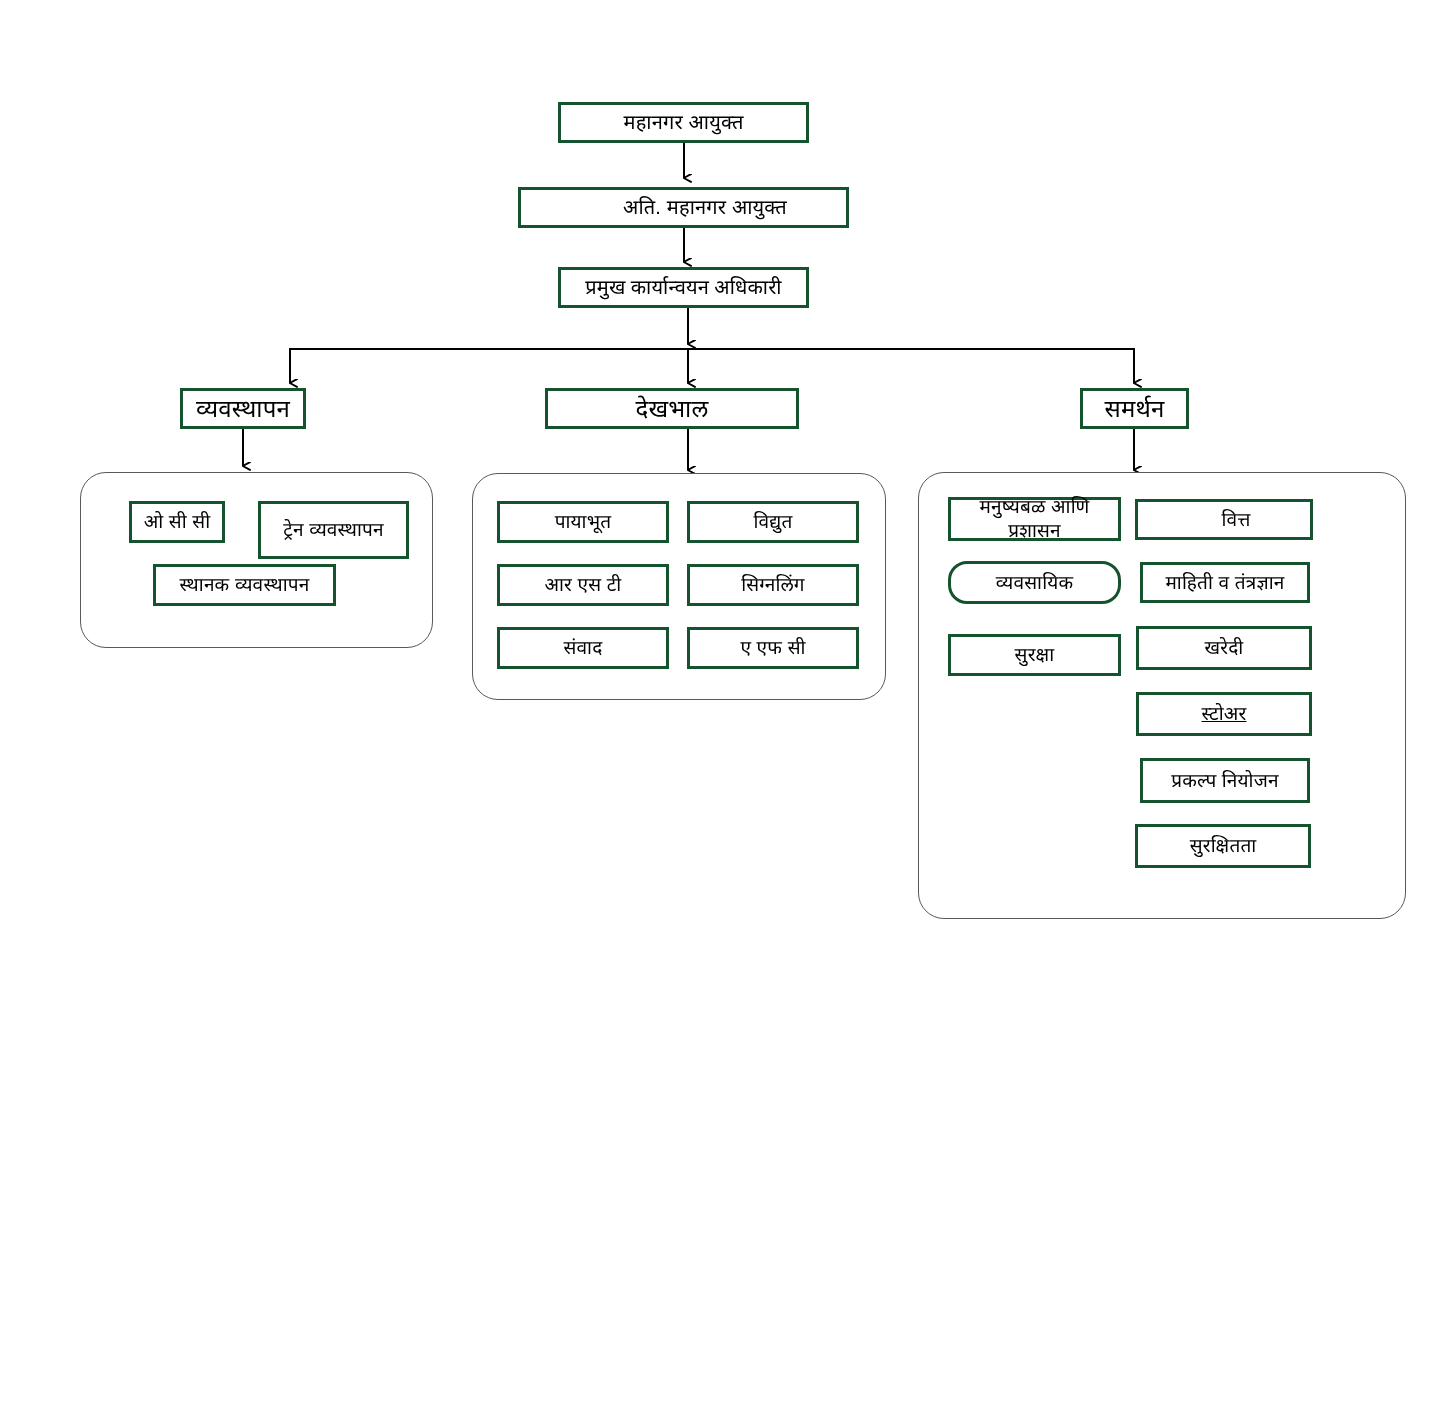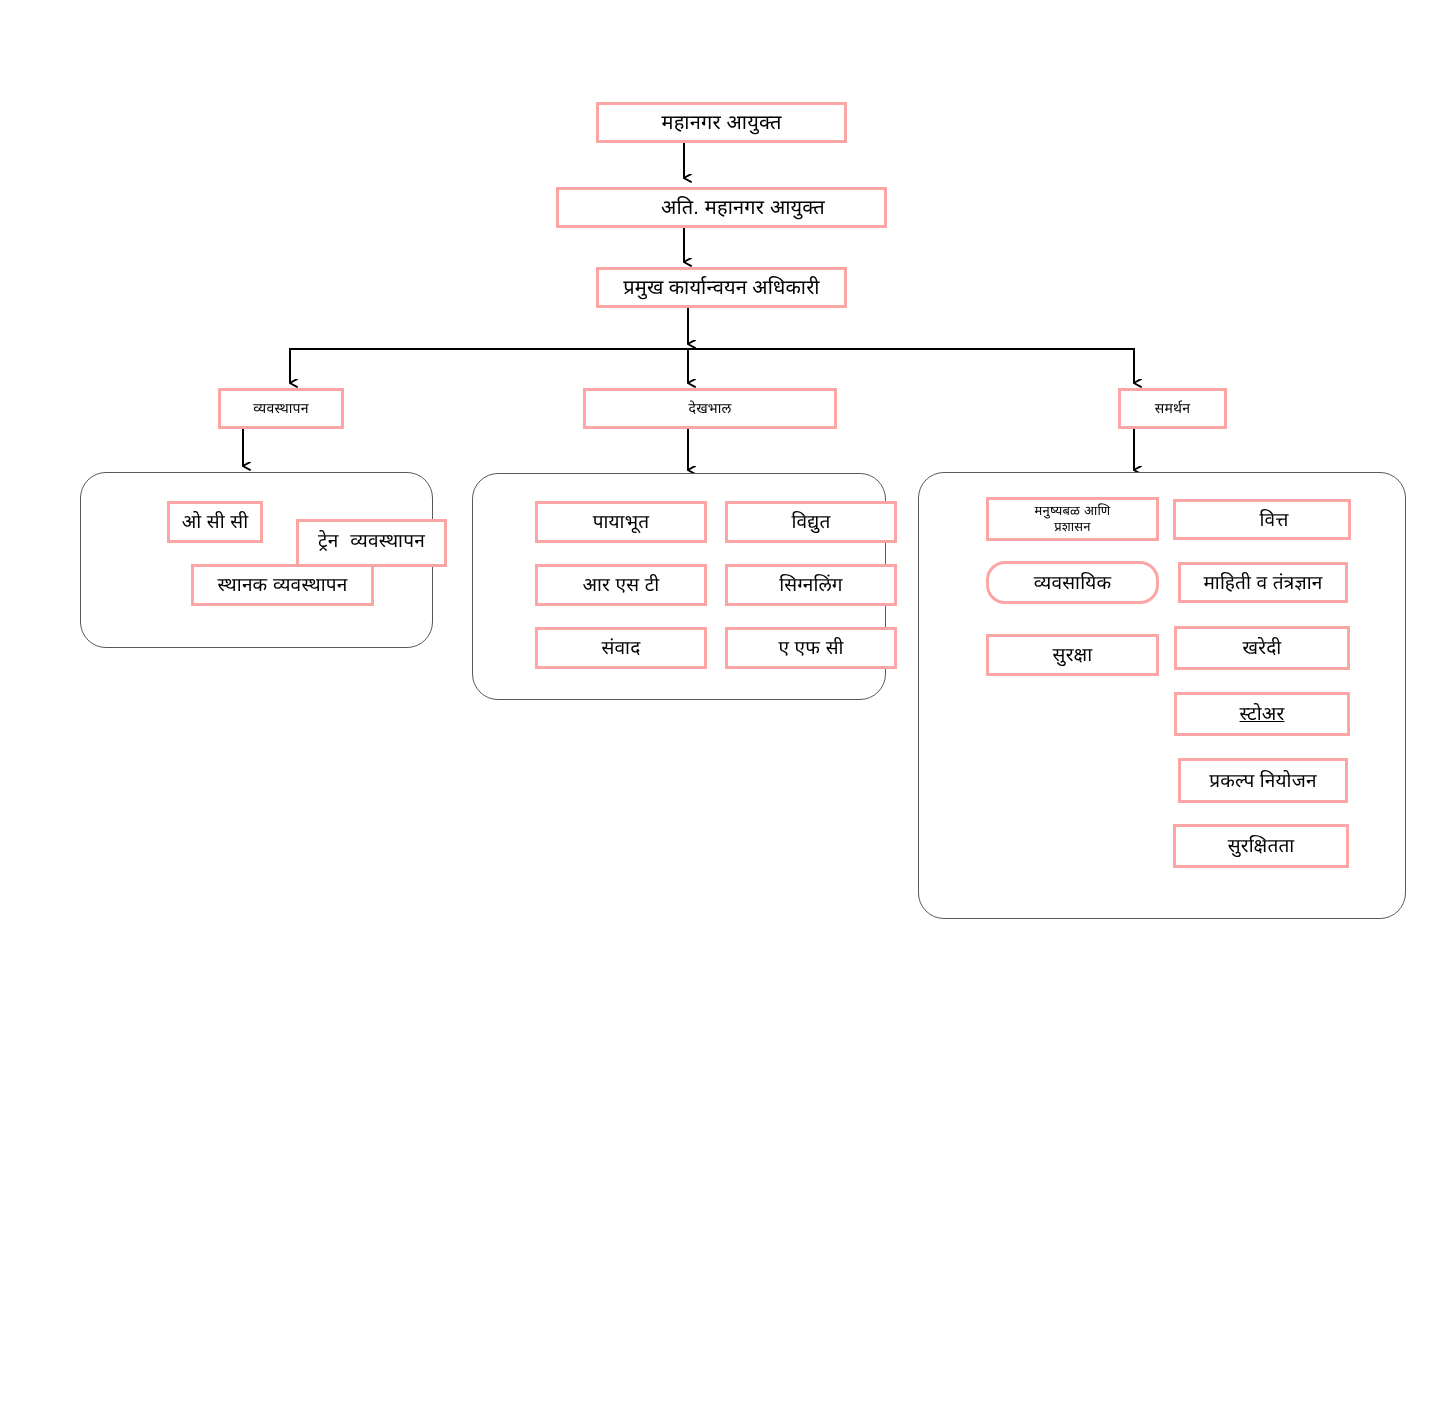--- a/index.html
+++ b/index.html
@@ -26,38 +26,37 @@
     top: 0;
     width: 1440px;
     height: 1403px;
     pointer-events: none;
   }
   
   .node {
     position: absolute;
     box-sizing: border-box;
     background: #ffffff;
-    border: 3px solid #fca5a5;
+    border: 3px solid #14532d;
     display: flex;
     align-items: center;
     justify-content: center;
     text-align: center;
     line-height: 1.15;
     font-size: 19px;
     letter-spacing: 0.2px;
     z-index: 3;
-    margin-left: 38px;
   }
   .node.tier1 { font-size: 20px; }
   .node.tier2 { font-size: 20px; padding-left: 43px; }
   .node.tier3 { font-size: 20px; font-family: Liberation Serif, serif; }
-  .node.branch { font-size: 14px; }
+  .node.branch { font-size: 24px; }
   .node.leaf  { font-size: 19px; }
   .node.leaf.two-line {
-    font-size: 13px;
+    font-size: 19px;
     line-height: 1.25;
   }
   
   .group-box {
     position: absolute;
     box-sizing: border-box;
     background: #ffffff;
     border: 1.4px solid #595959;
     border-radius: 26px;
     z-index: 1;
@@ -114,21 +113,21 @@
 
   <div class="node branch" style="left:1080px; top:388px; width:109px; height:41px;">
     <span>समर्थन</span>
   </div>
 
   <div class="group-box" style="left:80px; top:472px; width:353px; height:176px;"></div>
 
   <div class="node leaf" style="left:129px; top:501px; width:96px; height:42px;">
     <span>ओ सी सी</span>
   </div>
-  <div class="node leaf" style="left:258px; top:519px; width:151px; height:48px;font-family:Liberation Mono, monospace;">
+  <div class="node leaf" style="left:258px; top:501px; width:151px; height:58px;">
     <span>ट्रेन व्यवस्थापन</span>
   </div>
   <div class="node leaf" style="left:153px; top:564px; width:183px; height:42px;">
     <span>स्थानक व्यवस्थापन</span>
   </div>
 
   <div class="group-box" style="left:472px; top:473px; width:414px; height:227px;"></div>
 
   <div class="node leaf" style="left:497px; top:501px; width:172px; height:42px;">
     <span>पायाभूत</span>

